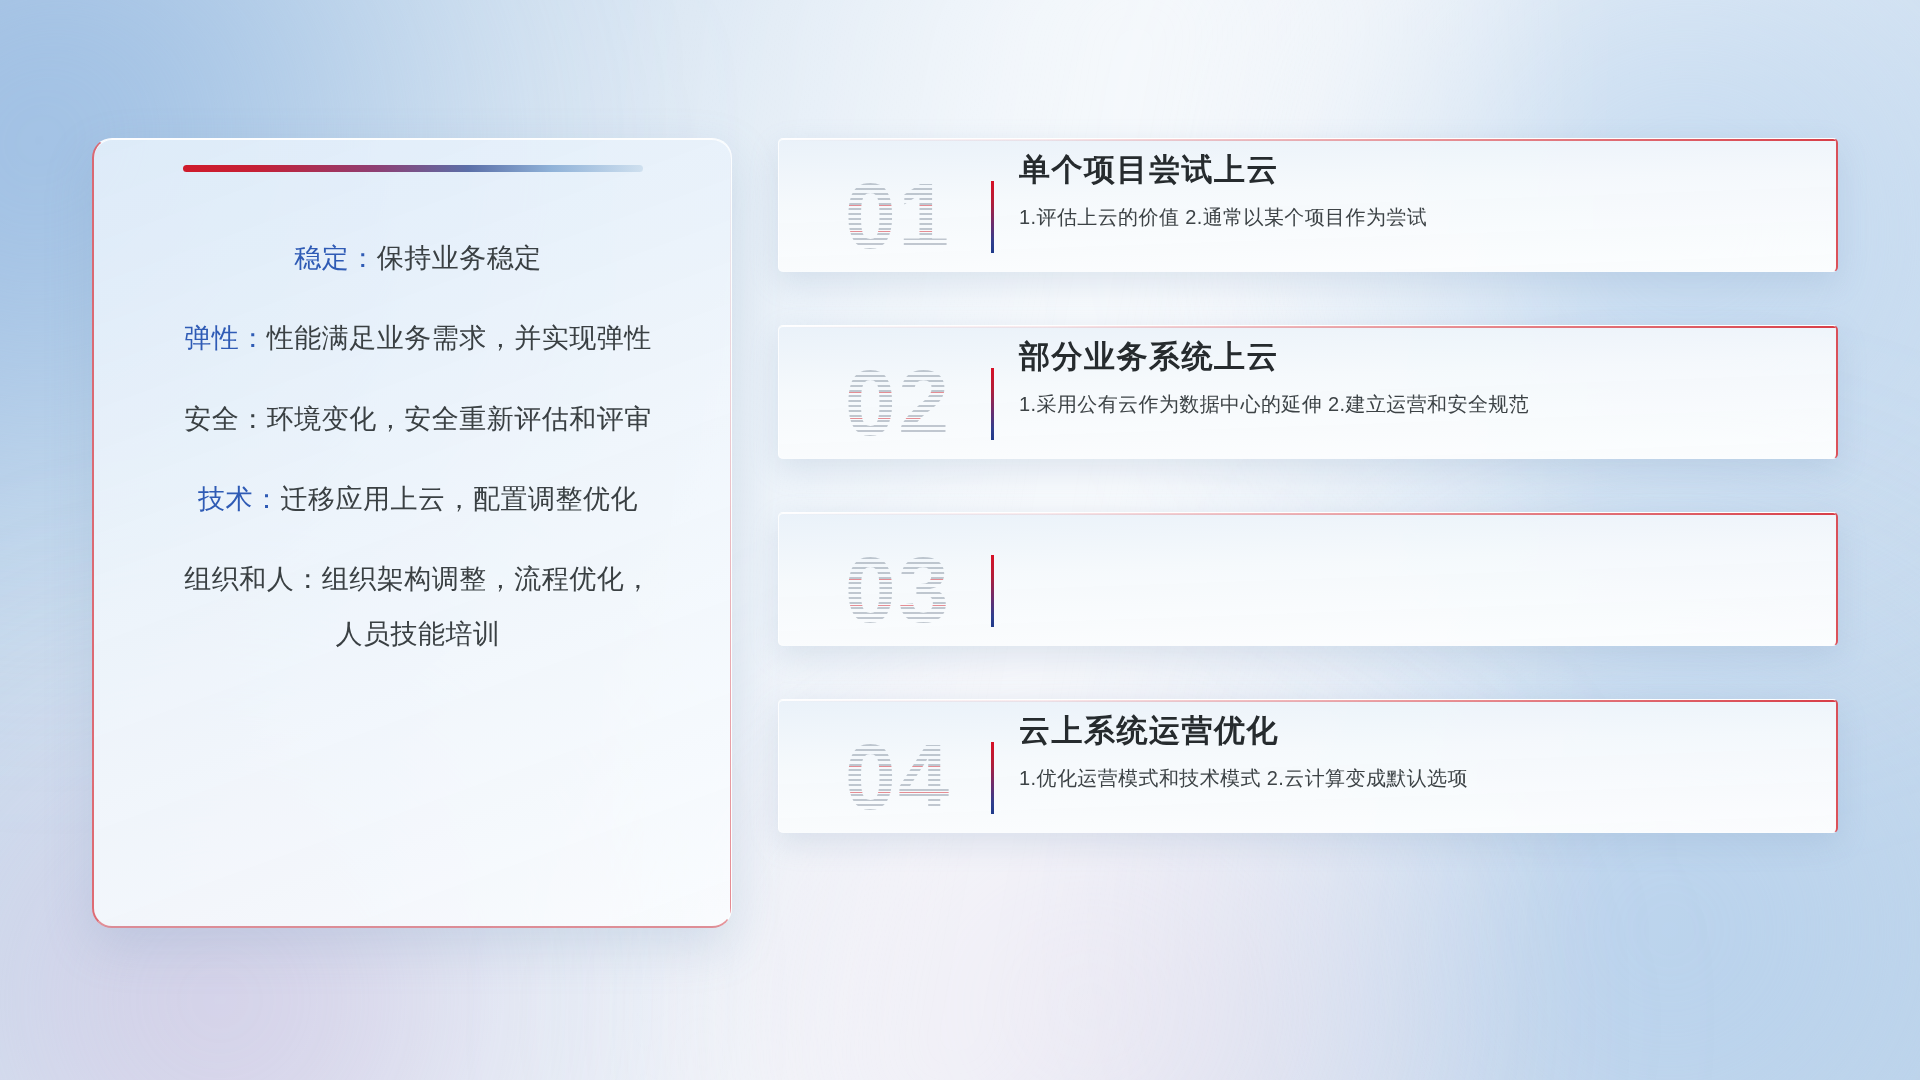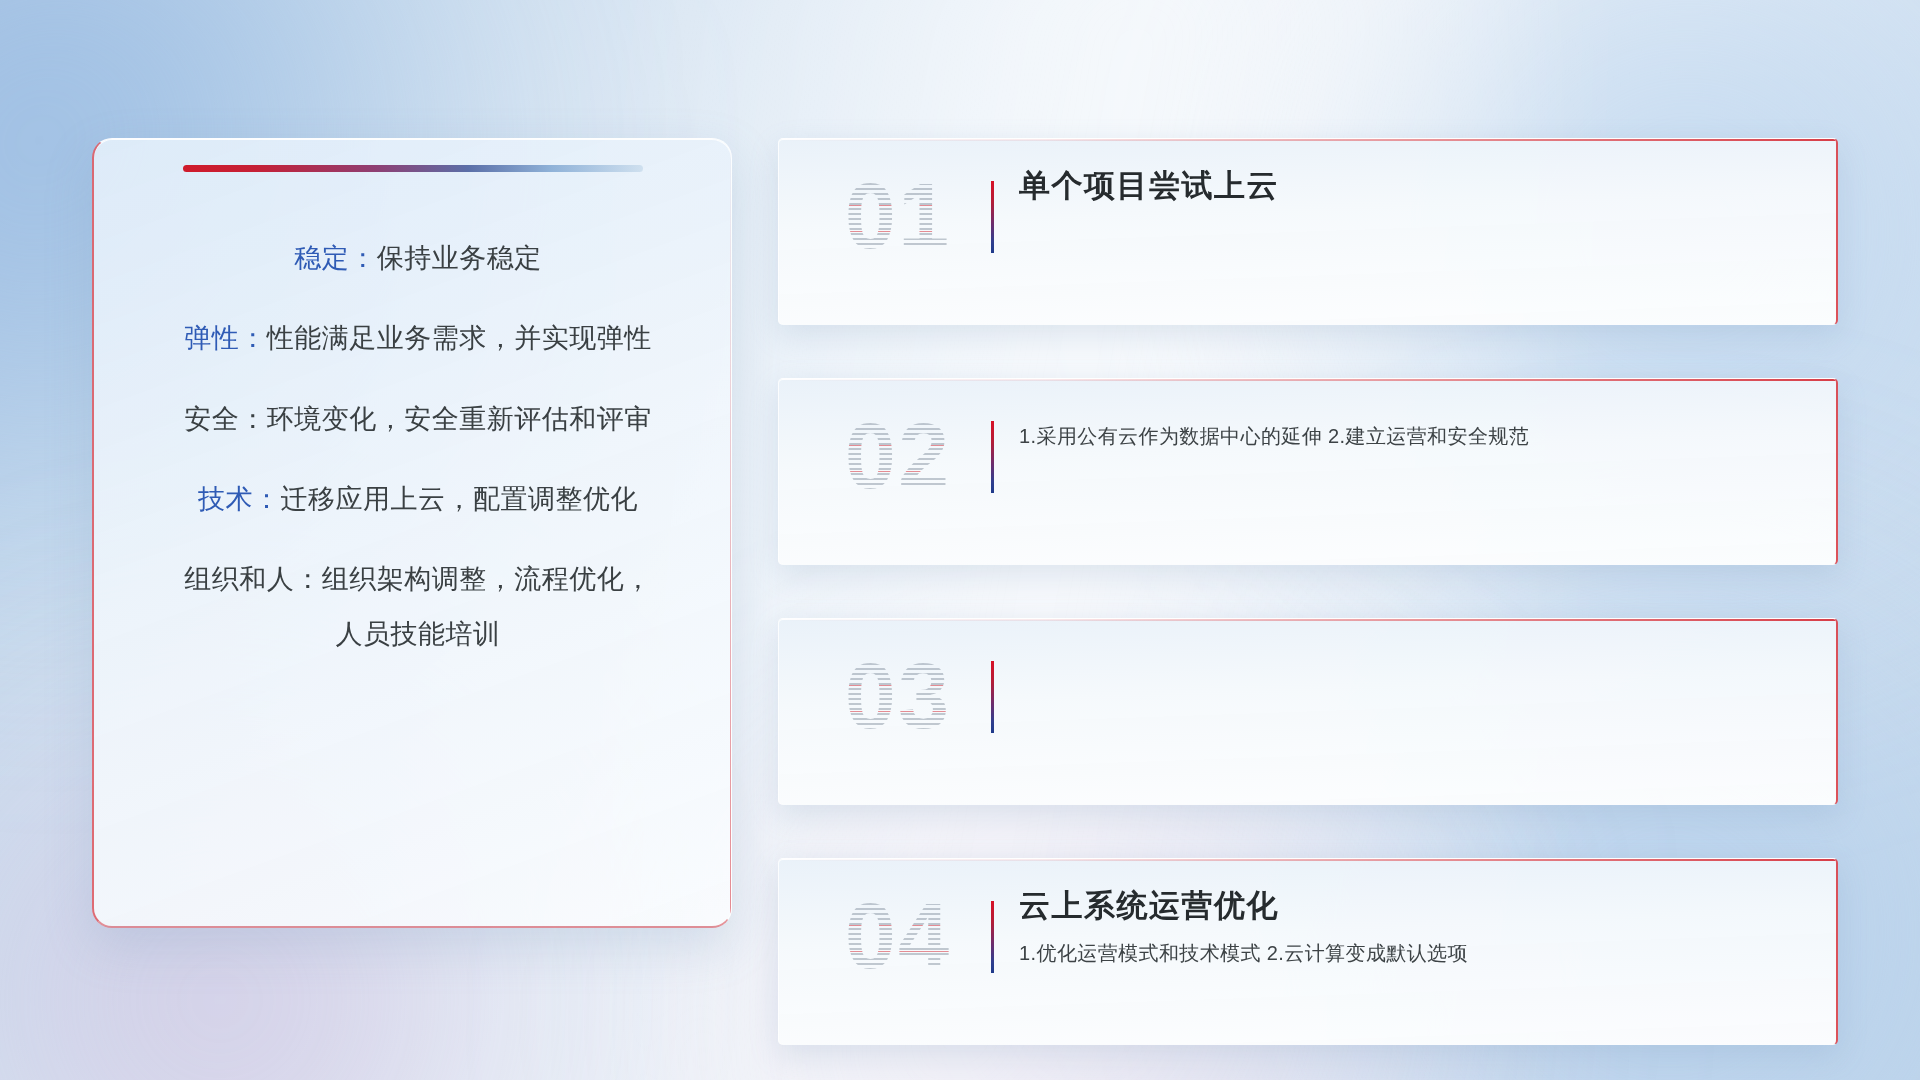--- a/index.html
+++ b/index.html
@@ -75,21 +75,21 @@
     letter-spacing:.5px; white-space:nowrap;text-align:center;
   }
   .factor-row:last-child{ margin-bottom:0; }
   .factor-row .k{ color:#3a4043; }
   .factor-row .k.accent{ color:#2f5bb5; }
   .factor-cont{ margin-top:-26px; margin-bottom:0; }
 
   
   .cards{ position:absolute; left:778px; top:138px; width:1060px; }
   .card{
-    position:relative; height:187px; margin-bottom:53px; border-radius:5px;
+    position:relative; height:134px; margin-bottom:53px; border-radius:5px;
     background:linear-gradient(178deg, rgba(233,241,249,.97) 0%, rgba(245,249,252,.97) 40%, rgba(252,253,254,.98) 100%);
     border:1px solid rgba(255,255,255,.8);
     border-right:2px solid rgba(214,52,62,.85);
     box-shadow:0 10px 30px rgba(120,150,185,.20), inset 0 1px 0 rgba(255,255,255,.95);
     overflow:hidden;
   }
   .card:last-child{ margin-bottom:0; }
   .card::before{
     content:""; position:absolute; left:0; right:0; top:0; height:2px;
     background:linear-gradient(90deg, rgba(214,52,62,0) 0%, rgba(214,52,62,.10) 25%, rgba(224,90,95,.65) 62%, rgba(214,52,62,.95) 100%);
@@ -122,21 +122,21 @@
         rgba(214,52,62,.55) 0px,
         rgba(214,52,62,.55) 1px,
         rgba(255,255,255,0) 1px,
         rgba(255,255,255,0) 26px);
   }
 
   .card-divider{
     position:absolute; left:212px; top:42px; width:3px; height:72px;
     background:linear-gradient(180deg,#d81026 0%,#b21d38 30%,#6b2d6e 60%,#2f3f8f 85%,#1f3a8a 100%);
   }
-  .card-body{ position:absolute; left:240px; top:28px; right:26px; }
+  .card-body{ position:absolute; left:240px; top:12px; right:26px; }
   .card-title{
     font-size:31px; font-weight:700; color:#262b2e; letter-spacing:1.5px;
     line-height:1.2; white-space:nowrap;
   }
   .card-desc{
     margin-top:16px; font-size:20px; color:#3d4346; letter-spacing:.4px;
     white-space:nowrap;
   }
 </style>
 </head>
@@ -185,28 +185,30 @@
   </section>
 
   <section class="cards">
 
     <article class="card">
       <div class="card-num">01</div>
       <div class="card-num-glow">01</div>
       <div class="card-divider"></div>
       <div class="card-body">
         <div class="card-title">单个项目尝试上云</div>
+        <div class="card-desc">1.评估上云的价值   2.通常以某个项目作为尝试</div>
       </div>
     </article>
 
     <article class="card">
       <div class="card-num">02</div>
       <div class="card-num-glow">02</div>
       <div class="card-divider"></div>
       <div class="card-body">
+        <div class="card-title">部分业务系统上云</div>
         <div class="card-desc">1.采用公有云作为数据中心的延伸   2.建立运营和安全规范</div>
       </div>
     </article>
 
     <article class="card">
       <div class="card-num">03</div>
       <div class="card-num-glow">03</div>
       <div class="card-divider"></div>
     </article>
 

